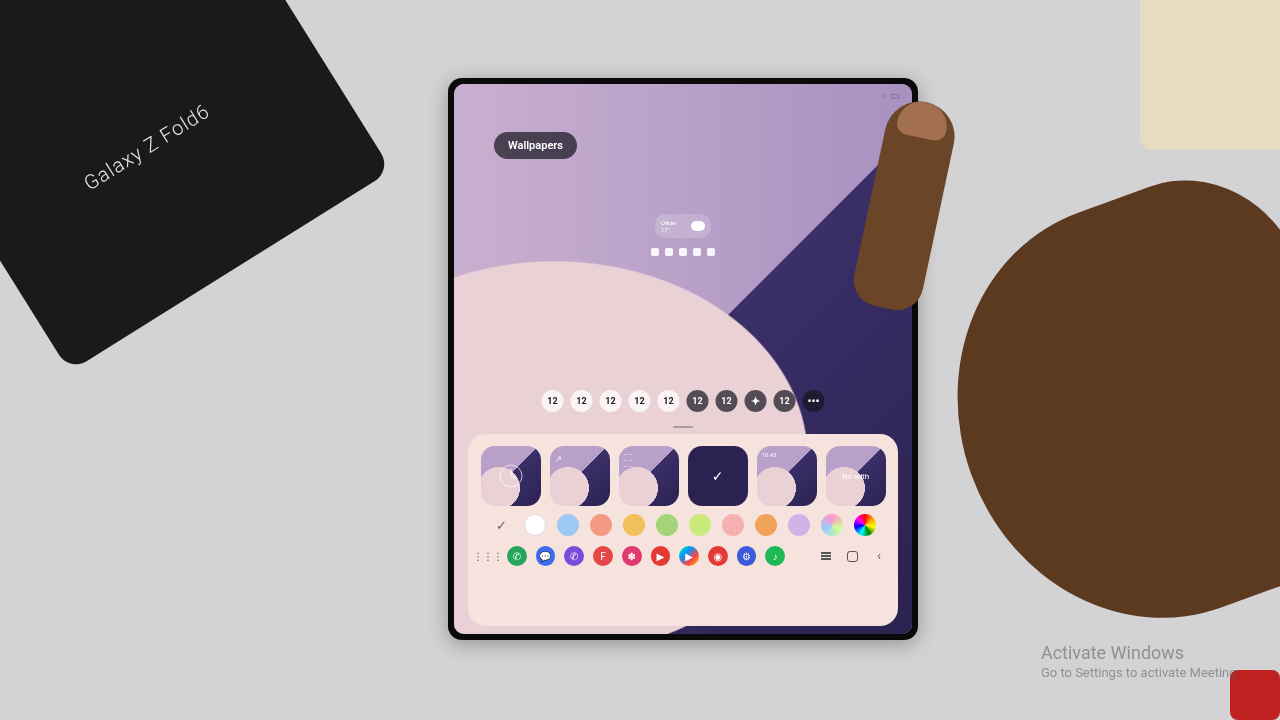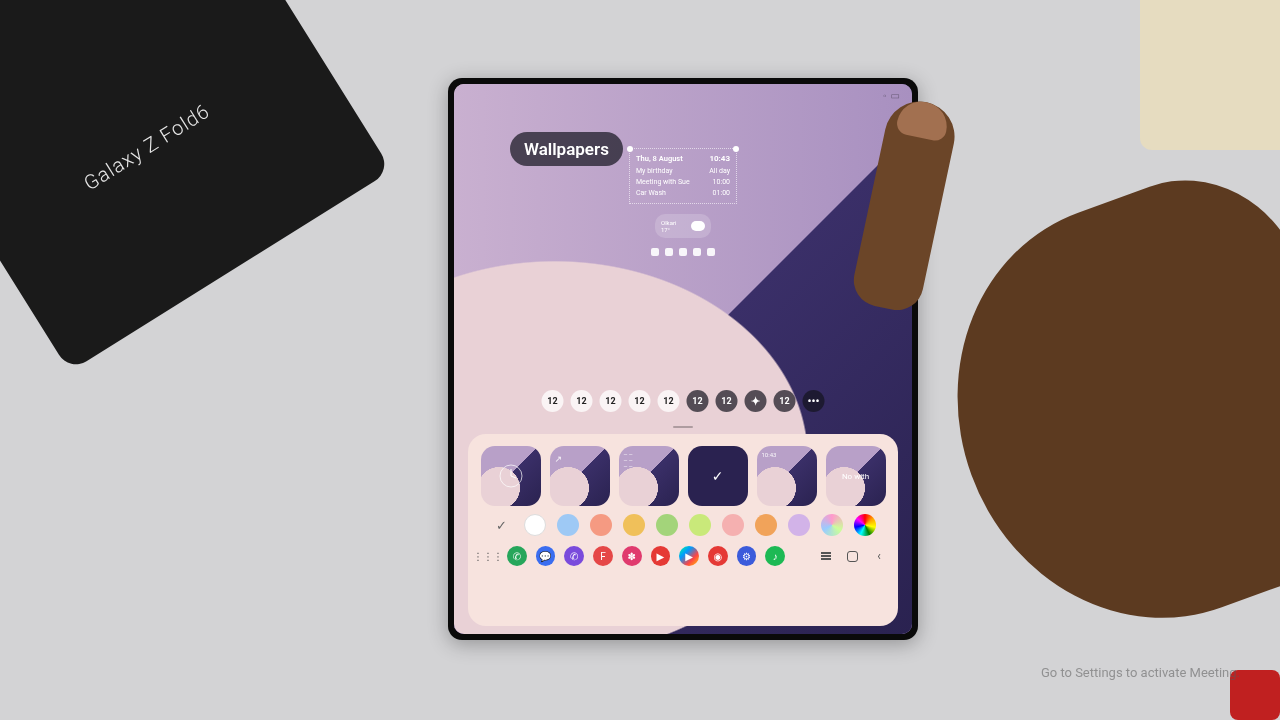--- a/index.html
+++ b/index.html
@@ -91,24 +91,24 @@
     display: flex;
     gap: 4px;
     color: rgba(0,0,0,0.4);
     font-size: 10px;
   }
 
   
   .wallpapers-pill {
     position: absolute;
     top: 48px;
-    left: 56px;
+    left: 40px;
     background: rgba(20,20,30,0.7);
     color: #fff;
-    font-size: 17px;
+    font-size: 11px;
     font-weight: 600;
     padding: 7px 14px;
     border-radius: 18px;
   }
 
   
   .widget-frame {
     position: absolute;
     top: 64px;
     left: 50%;
@@ -328,38 +328,20 @@
   <div class="screen">
     <div class="wp-shape"></div>
 
     <div class="statusbar">
       <span>◦</span>
       <span>▭</span>
     </div>
 
     <div class="wallpapers-pill">Wallpapers</div>
 
-    <div class="widget-frame">
-      <div class="widget-row">
-        <span class="widget-date">Thu, 8 August</span>
-        <span class="widget-time">10:43</span>
-      </div>
-      <div class="widget-row">
-        <span>My birthday</span>
-        <span>All day</span>
-      </div>
-      <div class="widget-row">
-        <span>Meeting with Sue</span>
-        <span>10:00</span>
-      </div>
-      <div class="widget-row">
-        <span>Car Wash</span>
-        <span>01:00</span>
-      </div>
-    </div>
 
     <div class="weather-card">
       <div>
         <div>Olkari</div>
         <div>17°</div>
       </div>
       <div class="weather-cloud"></div>
     </div>
 
     <div class="mini-icons">
@@ -444,14 +426,15 @@
     </div>
   </div>
 </div>
 
 <div class="hand">
   <div class="palm"></div>
   <div class="finger"></div>
 </div>
 
 <div class="watermark">
+  <div class="title">Activate Windows</div>
   <div>Go to Settings to activate Meeting.</div>
 </div>
 
 </body></html>

